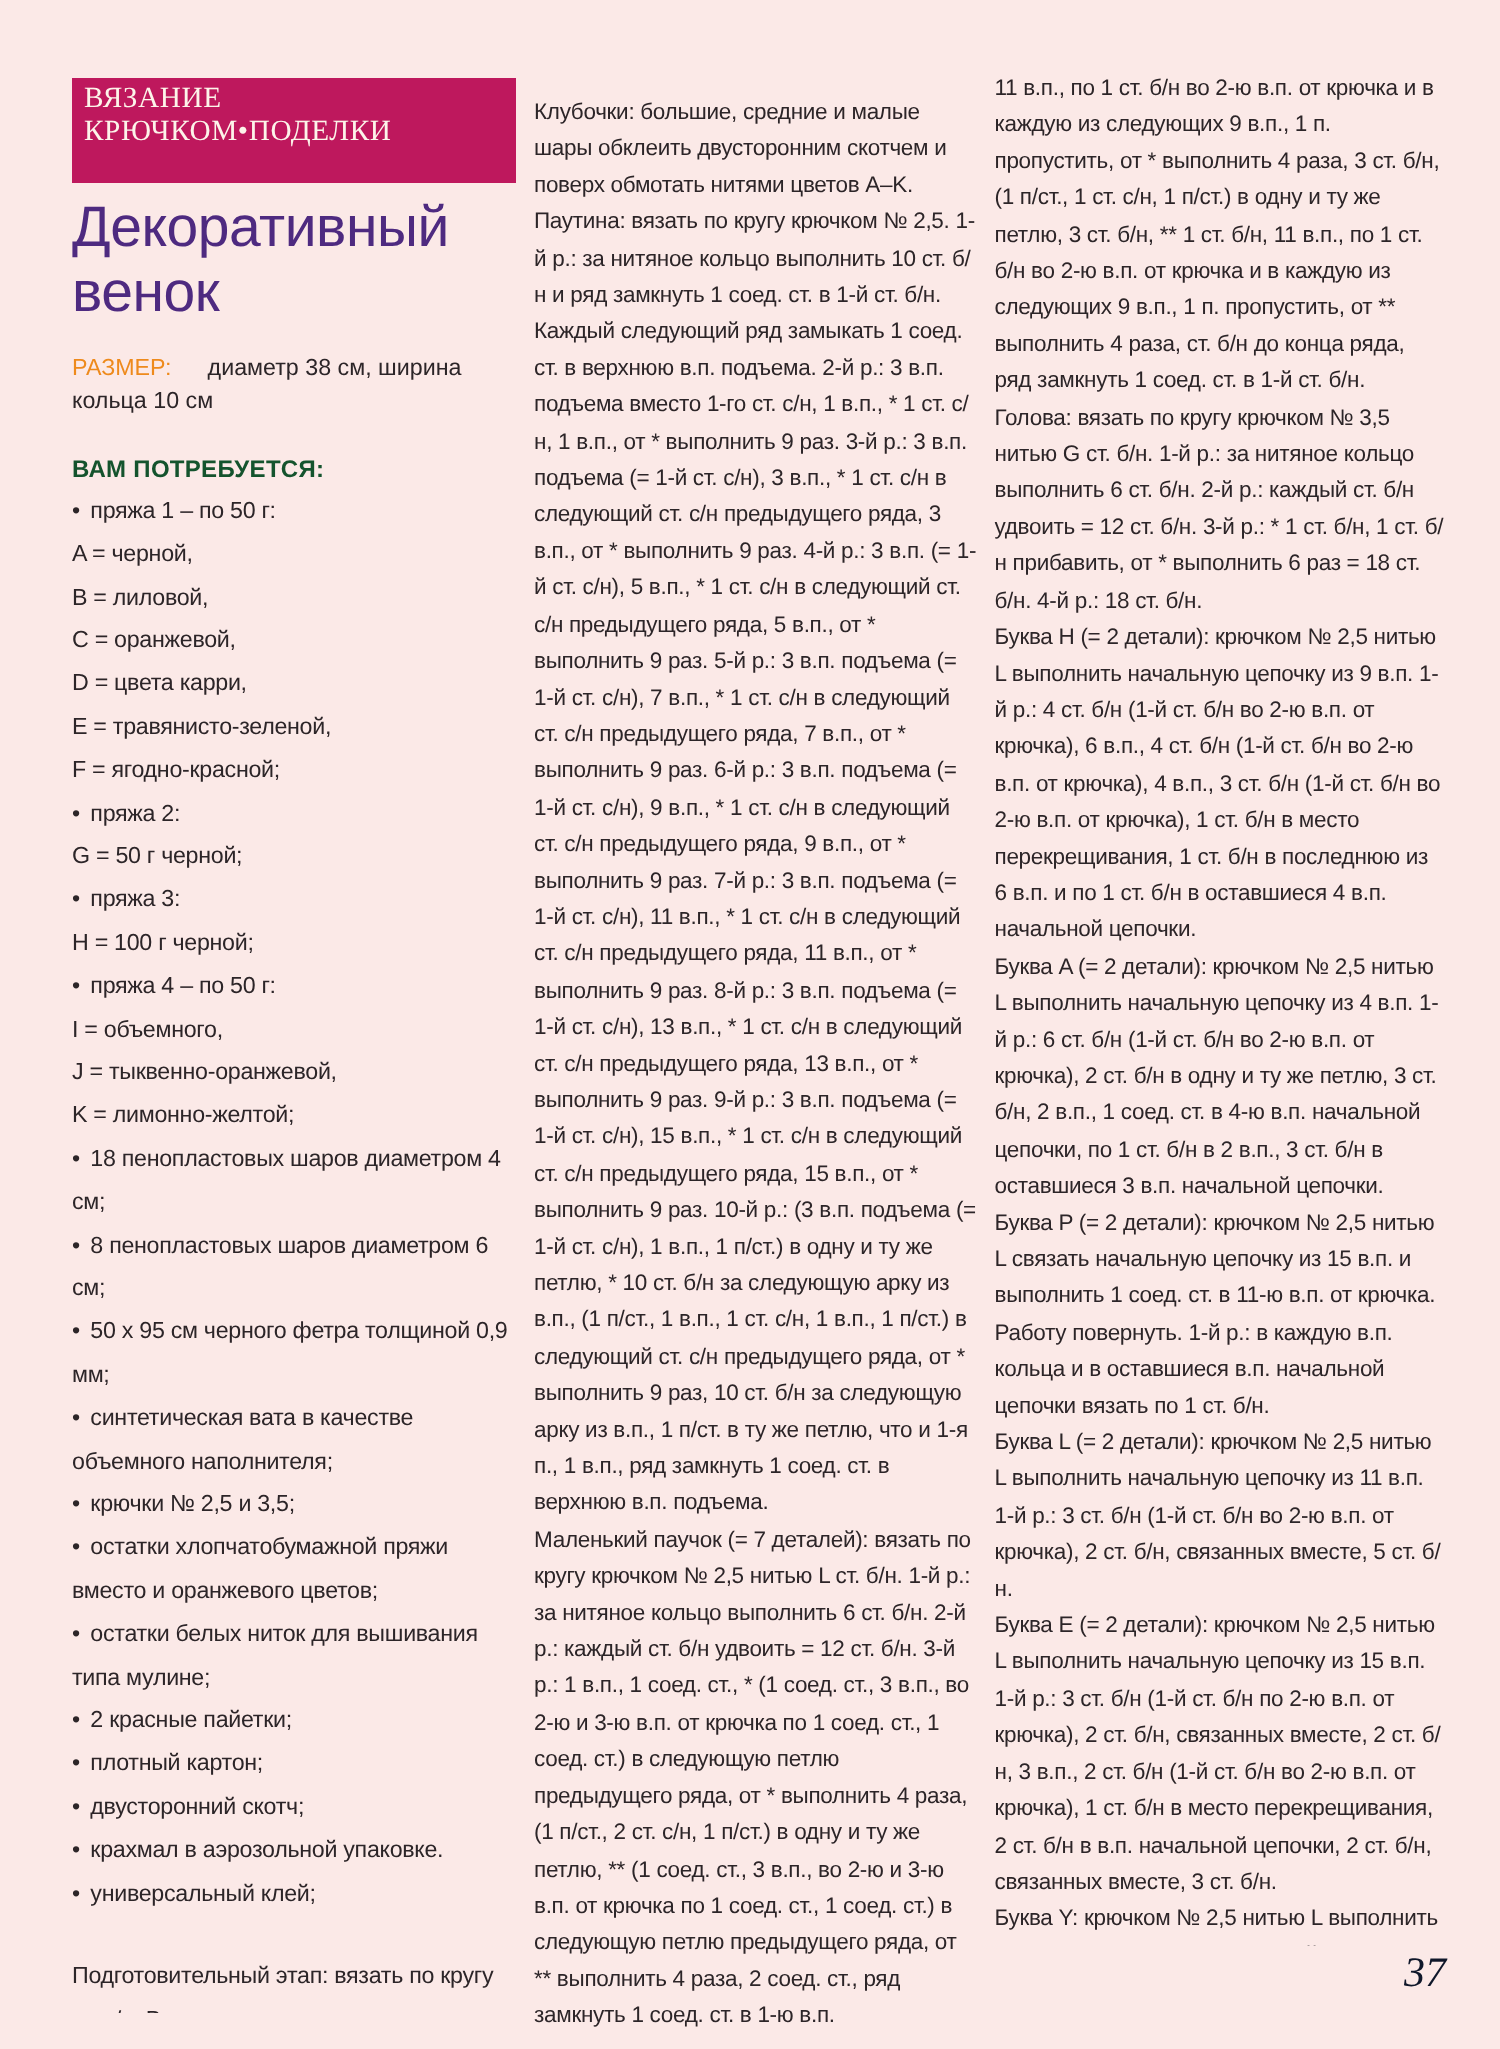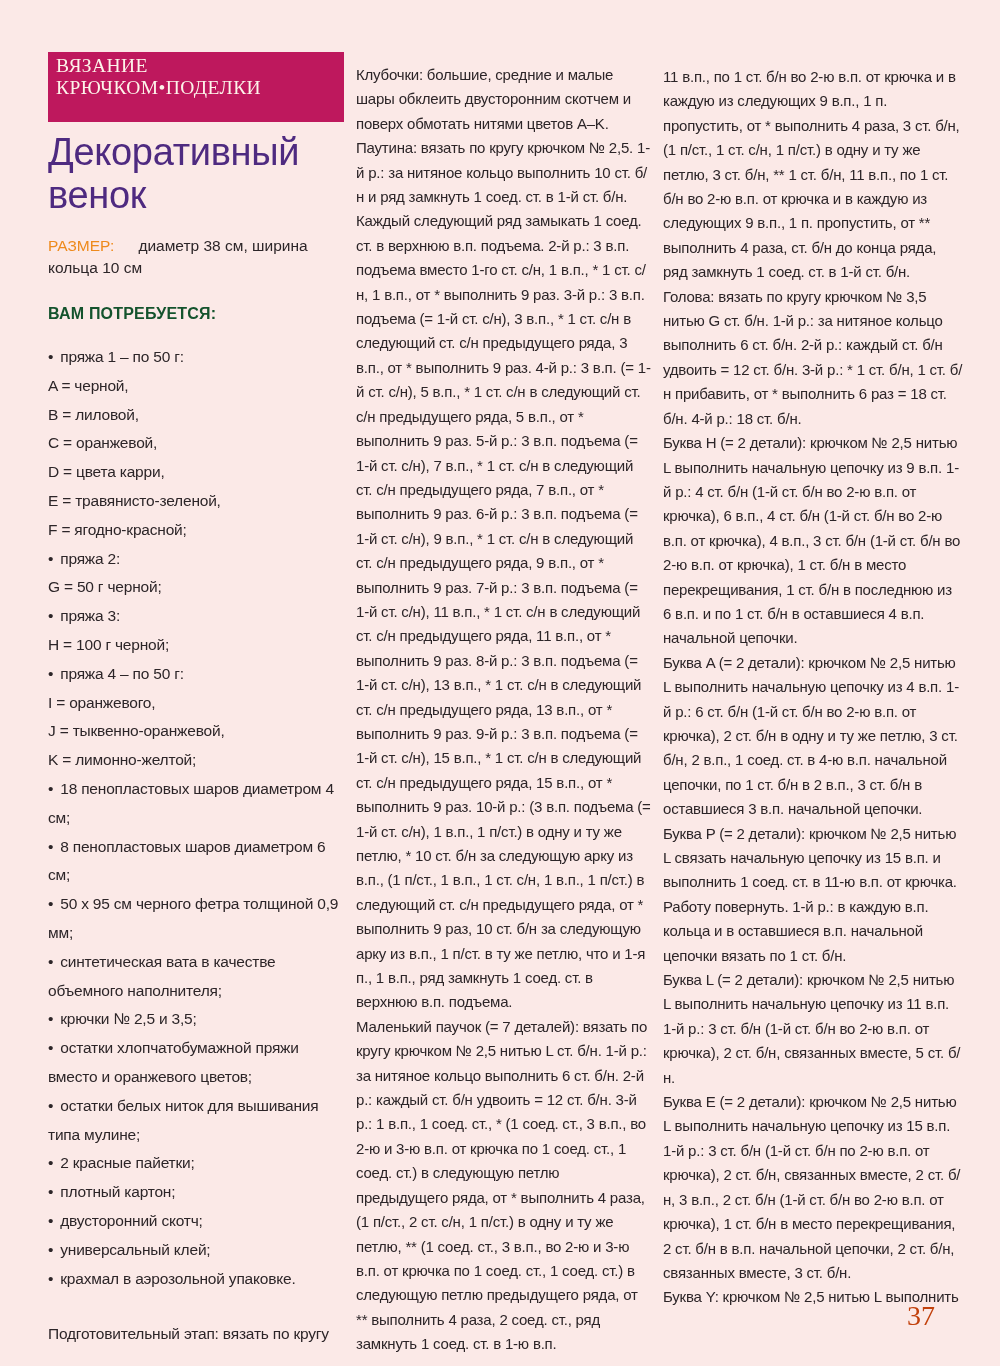--- a/index.html
+++ b/index.html
@@ -8,21 +8,21 @@
     background:#f6e3e0;
     font-family:"Liberation Sans","DejaVu Sans",sans-serif;
   }
   .page{
     position:relative;width:1000px;height:1366px;overflow:hidden;
     background:#fbe9e7;color:#2c2528;
   }
   .col{position:absolute;overflow:hidden;}
   .col-left{left:48px;top:52px;width:296px;height:1290px;}
   .col-middle{left:356px;top:63px;width:296px;height:1292px;}
-  .col-right{left:663px;top:65px;width:300px;height:1250px;}
+  .col-right{left:663px;top:47px;width:300px;height:1250px;}
 
   .banner{
     display:inline-block;
     background:#be185d;color:#fdf4ea;
     font-family:"Liberation Serif","DejaVu Serif",serif;
     font-size:19.5px;letter-spacing:0.4px;
     padding:3px 8px 23px 8px;
   }
   .title{
     margin:9px 0 0 0;
@@ -30,32 +30,32 @@
     color:#4e2a80;letter-spacing:-0.3px;
   }
   .size-line{margin:18px 0 0 0;font-size:15.5px;line-height:22px;}
   .orange{color:#ee8a1c;}
   .b{font-weight:normal;}
   .size-line .orange{margin-right:24px;}
   .orange-heading{
     margin:26px 0 0 0;
     font-size:16px;font-weight:bold;color:#14532d;letter-spacing:0.2px;
   }
-  .materials{margin-top:20px;font-size:15.5px;line-height:28.8px;letter-spacing:-0.2px;}
+  .materials{margin-top:4px;font-size:15.5px;line-height:28.8px;letter-spacing:-0.2px;}
   .mat-item{margin:0;}
   .bullet{margin-right:7px;}
   .para-block{font-size:15.5px;line-height:28.8px;letter-spacing:-0.2px;}
   .prep{margin-top:27px;}
 
   .body-col{font-size:15px;line-height:24.4px;letter-spacing:-0.2px;}
   .flow-para{margin:0;}
   .page-number{
-    position:absolute;right:65px;top:1300px;
+    position:absolute;right:36px;top:1300px;
     font-family:"Liberation Serif","DejaVu Serif",serif;
-    font-size:28px;color:#c2410c;
+    font-style:italic;font-size:28px;color:#0f172a;
   }
 </style>
 </head>
 <body>
 
 <div class="page">
 
   <div class="col col-left">
     <span class="banner">ВЯЗАНИЕ КРЮЧКОМ•ПОДЕЛКИ</span>
     <h1 class="title">Декоративный венок</h1>
@@ -69,35 +69,35 @@
         <p class="mat-item"><span class="b">B</span><span> = лиловой,</span></p>
         <p class="mat-item"><span class="b">C</span><span> = оранжевой,</span></p>
         <p class="mat-item"><span class="b">D</span><span> = цвета карри,</span></p>
         <p class="mat-item"><span class="b">E</span><span> = травянисто-зеленой,</span></p>
         <p class="mat-item"><span class="b">F</span><span> = ягодно-красной;</span></p>
         <p class="mat-item"><span class="bullet">•</span><span>пряжа 2:</span></p>
         <p class="mat-item"><span class="b">G</span><span> = 50 г черной;</span></p>
         <p class="mat-item"><span class="bullet">•</span><span>пряжа 3:</span></p>
         <p class="mat-item"><span class="b">H</span><span> = 100 г черной;</span></p>
         <p class="mat-item"><span class="bullet">•</span><span>пряжа 4 – по 50 г:</span></p>
-        <p class="mat-item"><span class="b">I</span><span> = оранжевого,</span></p>
+        <p class="mat-item"><span class="b">I</span><span> = объемного,</span></p>
         <p class="mat-item"><span class="b">J</span><span> = тыквенно-оранжевой,</span></p>
         <p class="mat-item"><span class="b">K</span><span> = лимонно-желтой;</span></p>
         <p class="mat-item"><span class="bullet">•</span><span>18 пенопластовых шаров диаметром 4 см;</span></p>
         <p class="mat-item"><span class="bullet">•</span><span>8 пенопластовых шаров диаметром 6 см;</span></p>
         <p class="mat-item"><span class="bullet">•</span><span>50 x 95 см черного фетра толщиной 0,9 мм;</span></p>
         <p class="mat-item"><span class="bullet">•</span><span>синтетическая вата в качестве объемного наполнителя;</span></p>
         <p class="mat-item"><span class="bullet">•</span><span>крючки № 2,5 и 3,5;</span></p>
         <p class="mat-item"><span class="bullet">•</span><span>остатки хлопчатобумажной пряжи вместо и оранжевого цветов;</span></p>
         <p class="mat-item"><span class="bullet">•</span><span>остатки белых ниток для вышивания типа мулине;</span></p>
         <p class="mat-item"><span class="bullet">•</span><span>2 красные пайетки;</span></p>
         <p class="mat-item"><span class="bullet">•</span><span>плотный картон;</span></p>
         <p class="mat-item"><span class="bullet">•</span><span>двусторонний скотч;</span></p>
+        <p class="mat-item"><span class="bullet">•</span><span>крахмал в аэрозольной упаковке.</span></p>
         <p class="mat-item"><span class="bullet">•</span><span>универсальный клей;</span></p>
-        <p class="mat-item"><span class="bullet">•</span><span>крахмал в аэрозольной упаковке.</span></p>
       </div>
     <p class="para-block prep"><span class="b">Подготовительный этап:</span><span> вязать по кругу ст. с/н. В начале каждого ряда дополнительно выполнять по 1 в.п. подъема. Каждый круговой ряд замыкать 1 соед. ст. в 1-й ст. б/н.</span></p>
     
     
   </div>
 
   <div class="col col-middle body-col">
       <p class="flow-para"><span class="b">Клубочки:</span><span> большие, средние и малые шары обклеить двусторонним скотчем и поверх обмотать нитями цветов </span><span class="b">A–K</span><span>.</span></p>
       <p class="flow-para"><span class="b">Паутина:</span><span> вязать по кругу крючком № 2,5. </span><span class="b">1-й р.:</span><span> за нитяное кольцо выполнить 10 ст. б/н и ряд замкнуть 1 соед. ст. в 1-й ст. б/н. Каждый следующий ряд замыкать 1 соед. ст. в верхнюю в.п. подъема. </span><span class="b">2-й р.:</span><span> 3 в.п. подъема вместо 1-го ст. с/н, 1 в.п., * 1 ст. с/н, 1 в.п., от * выполнить 9 раз. </span><span class="b">3-й р.:</span><span> 3 в.п. подъема (= 1-й ст. с/н), 3 в.п., * 1 ст. с/н в следующий ст. с/н предыдущего ряда, 3 в.п., от * выполнить 9 раз. </span><span class="b">4-й р.:</span><span> 3 в.п. (= 1-й ст. с/н), 5 в.п., * 1 ст. с/н в следующий ст. с/н предыдущего ряда, 5 в.п., от * выполнить 9 раз. </span><span class="b">5-й р.:</span><span> 3 в.п. подъема (= 1-й ст. с/н), 7 в.п., * 1 ст. с/н в следующий ст. с/н предыдущего ряда, 7 в.п., от * выполнить 9 раз. </span><span class="b">6-й р.:</span><span> 3 в.п. подъема (= 1-й ст. с/н), 9 в.п., * 1 ст. с/н в следующий ст. с/н предыдущего ряда, 9 в.п., от * выполнить 9 раз. </span><span class="b">7-й р.:</span><span> 3 в.п. подъема (= 1-й ст. с/н), 11 в.п., * 1 ст. с/н в следующий ст. с/н предыдущего ряда, 11 в.п., от * выполнить 9 раз. </span><span class="b">8-й р.:</span><span> 3 в.п. подъема (= 1-й ст. с/н), 13 в.п., * 1 ст. с/н в следующий ст. с/н предыдущего ряда, 13 в.п., от * выполнить 9 раз. </span><span class="b">9-й р.:</span><span> 3 в.п. подъема (= 1-й ст. с/н), 15 в.п., * 1 ст. с/н в следующий ст. с/н предыдущего ряда, 15 в.п., от * выполнить 9 раз. </span><span class="b">10-й р.:</span><span> (3 в.п. подъема (= 1-й ст. с/н), 1 в.п., 1 п/ст.) в одну и ту же петлю, * 10 ст. б/н за следующую арку из в.п., (1 п/ст., 1 в.п., 1 ст. с/н, 1 в.п., 1 п/ст.) в следующий ст. с/н предыдущего ряда, от * выполнить 9 раз, 10 ст. б/н за следующую арку из в.п., 1 п/ст. в ту же петлю, что и 1-я п., 1 в.п., ряд замкнуть 1 соед. ст. в верхнюю в.п. подъема.</span></p>
       <p class="flow-para"><span class="b">Маленький паучок (= 7 деталей):</span><span> вязать по кругу крючком № 2,5 нитью </span><span class="b">L</span><span> ст. б/н. </span><span class="b">1-й р.:</span><span> за нитяное кольцо выполнить 6  ст. б/н.  </span><span class="b">2-й р.:</span><span> каждый ст. б/н удвоить = 12 ст. б/н. </span><span class="b">3-й р.:</span><span> 1 в.п., 1 соед. ст., * (1 соед. ст., 3 в.п., во 2-ю и 3-ю в.п. от крючка по 1 соед. ст., 1 соед. ст.) в следующую петлю предыдущего ряда, от * выполнить 4 раза, (1 п/ст., 2 ст. с/н, 1 п/ст.) в одну и ту же петлю, ** (1 соед. ст., 3 в.п., во 2-ю и 3-ю в.п. от крючка по 1 соед. ст., 1 соед. ст.) в следующую петлю предыдущего ряда, от ** выполнить 4 раза, 2 соед. ст., ряд замкнуть 1 соед. ст. в 1-ю в.п.</span></p>

